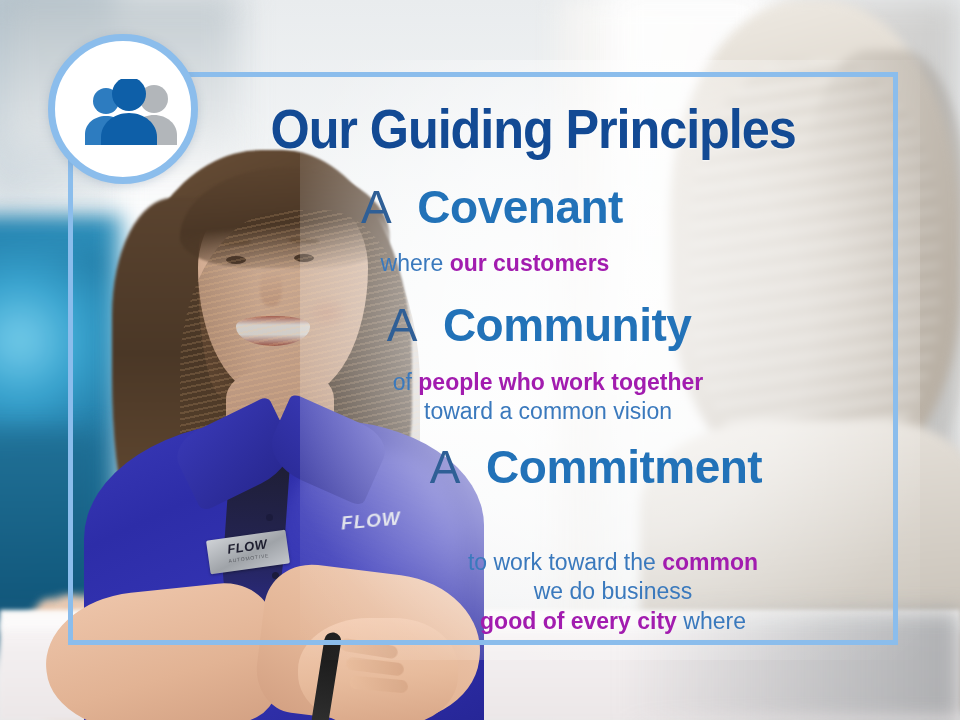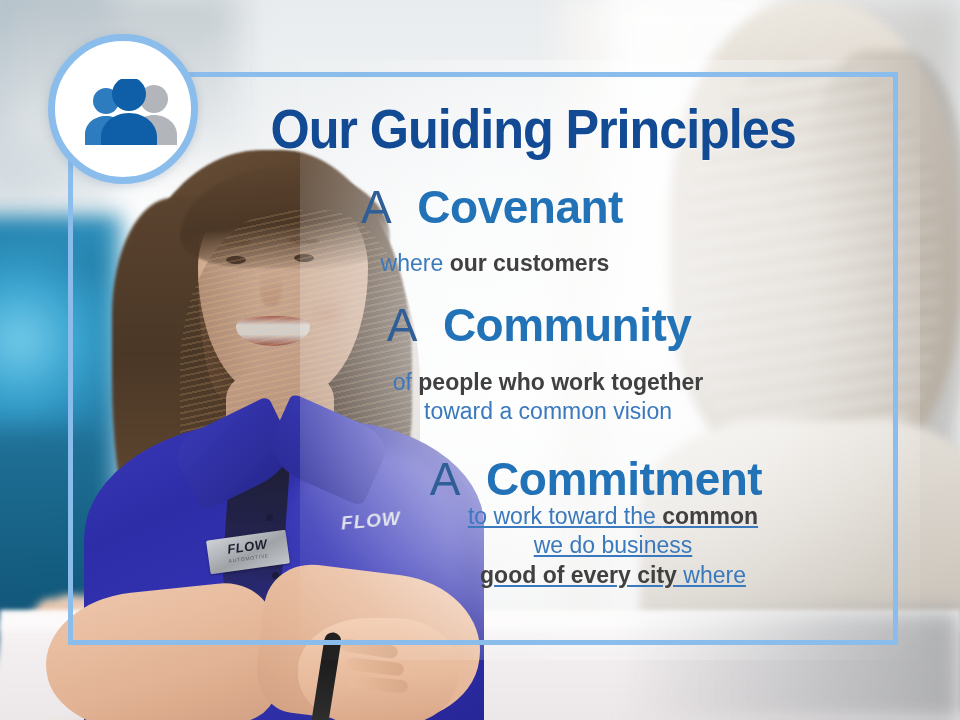--- a/index.html
+++ b/index.html
@@ -323,31 +323,31 @@
     text-shadow:0 1px 2px rgba(255,255,255,.7);
   }
 
   .blk { width:960px; left:0; text-align:center; box-sizing:border-box; }
 
   .head { font-size:46px; line-height:1.02; white-space:nowrap; }
   .head .art { color:#2f5f96; font-weight:normal; }
   .head .key { color:#2272b8; font-weight:bold; letter-spacing:-.5px; }
 
   .sub { font-size:23px; line-height:1.28; color:#3a79bd; }
-  .sub b { font-weight:bold; color:#404040; }
+  .sub b { font-weight:bold; color:#a21caf; }
 
   
   .b1-head { top:184px; padding-left:24px; }
   .b1-sub  { top:249px; padding-left:30px; }
   
   .b2-head { top:302px; padding-left:118px; }
   .b2-sub  { top:368px; padding-left:136px; }
   
-  .b3-head { top:456px; padding-left:232px; }
-  .b3-sub  { top:502px; padding-left:266px;text-decoration:underline; }
+  .b3-head { top:444px; padding-left:232px; }
+  .b3-sub  { top:548px; padding-left:266px; }
 </style>
 </head>
 <body>
 
 <div id="stage">
 
   <div class="photo">
     <div class="bg-base"></div>
     <div class="bg-topleft"></div>
     <div class="bg-blue-panel"></div>

